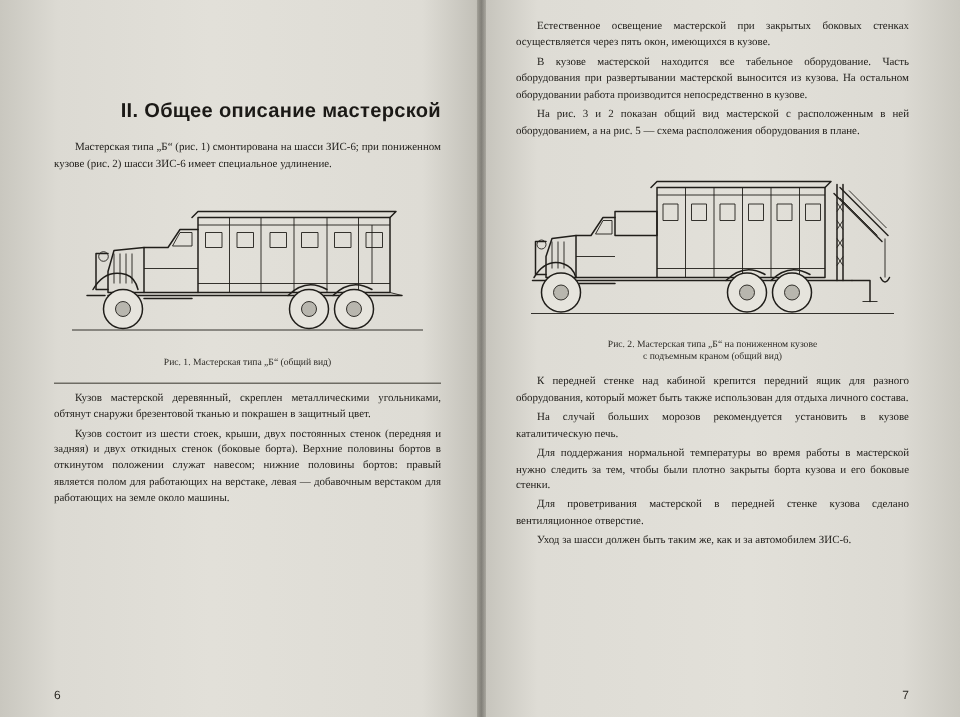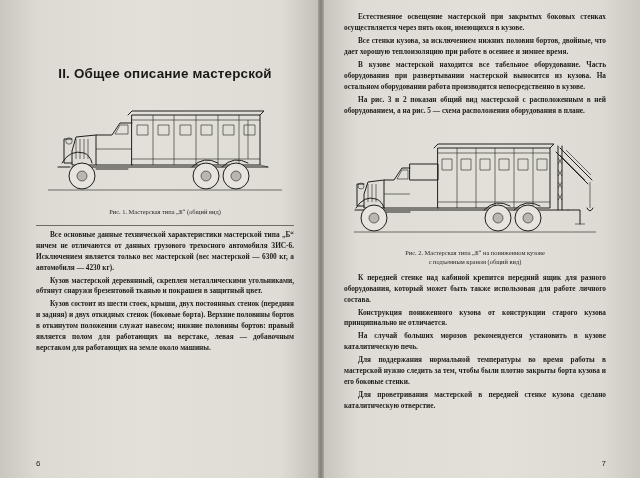--- a/index.html
+++ b/index.html
@@ -22,24 +22,24 @@
     position:absolute;top:12px;
     font-size:7.3px;line-height:1.5;color:#23211d;
     text-align:justify;
   }
   .left{left:36px;width:258px;}
   .right{left:344px;width:262px;}
 
   h1.section{
     font-family:"Liberation Sans", sans-serif;
     font-size:13.4px;font-weight:bold;color:#1b1916;
-    text-align:center;margin:0 0 9px 0;letter-spacing:.2px;
+    text-align:right;margin:0 0 9px 0;letter-spacing:.2px;
   }
   .gap-top{height:52px;}
-  p{margin:0 0 2px 0;text-indent:14px;font-weight:bold;}
+  p{margin:0 0 2px 0;text-indent:14px;}
 
   .figbox{margin:8px 0 2px 0;}
   .figcap{
     text-align:center;font-size:6.4px;line-height:1.35;
     margin:3px 0 6px 0;color:#2a2823;
   }
   .rule{
     border:0;border-top:1px solid #6e6c64;
     margin:8px 0 4px 0;width:100%;
   }
@@ -61,20 +61,21 @@
 
 <div class="page">
 
   <div class="spine"></div>
 
   <div class="col left">
     <div class="gap-top"></div>
 
     <h1 class="section">II. Общее описание мастерской</h1>
 
+    <p>Мастерская типа „Б“ (рис. 1) смонтирована на шасси ЗИС-6; при пониженном кузове (рис. 2) шасси ЗИС-6 имеет специальное удлинение.</p>
 
     <div class="figbox">
       <svg width="258" height="112" viewBox="0 0 258 112">
 
         <line class="drt" x1="12" y1="97" x2="246" y2="97"></line>
 
         <path class="dr" d="M96 22 L224 22 L224 72 L96 72 Z"></path>
         <path class="drt" d="M96 27 L224 27"></path>
         <path class="drt" d="M96 66 L224 66"></path>
 
@@ -114,30 +115,28 @@
 
         <path class="dr" d="M60 76 L92 76"></path>
 
         <circle class="drt" cx="33" cy="48" r="3.2"></circle>
       </svg>
       <div class="figcap">Рис. 1. Мастерская типа „Б“ (общий вид)</div>
     </div>
 
     <hr class="rule">
 
-    <p>Все основные данные технической характеристики мастерской типа „Б“ ничем не отличаются от данных грузового трехосного автомобиля ЗИС-6. Исключением является только вес мастерской (вес мастерской — 6300 кг, а автомобиля — 4230 кг).</p>
     <p>Кузов мастерской деревянный, скреплен металлическими угольниками, обтянут снаружи брезентовой тканью и покрашен в защитный цвет.</p>
     <p>Кузов состоит из шести стоек, крыши, двух постоянных стенок (передняя и задняя) и двух откидных стенок (боковые борта). Верхние половины бортов в откинутом положении служат навесом; нижние половины бортов: правый является полом для работающих на верстаке, левая — добавочным верстаком для работающих на земле около машины.</p>
   </div>
 
   <div class="folio folio-l">6</div>
 
   <div class="col right">
     <p>Естественное освещение мастерской при закрытых боковых стенках осуществляется через пять окон, имеющихся в кузове.</p>
-    <p>Все стенки кузова, за исключением нижних половин бортов, двойные, что дает хорошую теплоизоляцию при работе в осеннее и зимнее время.</p>
     <p>В кузове мастерской находится все табельное оборудование. Часть оборудования при развертывании мастерской выносится из кузова. На остальном оборудовании работа производится непосредственно в кузове.</p>
     <p>На рис. 3 и 2 показан общий вид мастерской с расположенным в ней оборудованием, а на рис. 5 — схема расположения оборудования в плане.</p>
 
     <div class="figbox">
       <svg width="262" height="122" viewBox="0 0 262 122">
 
         <line class="drt" x1="10" y1="108" x2="252" y2="108"></line>
 
         <path class="dr" d="M66 40 L94 40 L94 56 L66 56 Z"></path>
 
@@ -185,22 +184,22 @@
 
         <path class="dr" d="M42 88 L66 88"></path>
         <circle class="drt" cx="17" cy="62" r="3"></circle>
       </svg>
       <div class="figcap">
         <span>Рис. 2. Мастерская типа „Б“ на пониженном кузове</span><br>
         <span>с подъемным краном (общий вид)</span>
       </div>
     </div>
 
-    <p>К передней стенке над кабиной крепится передний ящик для разного оборудования, который может быть также использован для работе личного состава.</p>
-    <p>Конструкция пониженного кузова от конструкции старого кузова принципиально не отличается.</p>
+    <p>К передней стенке над кабиной крепится передний ящик для разного оборудования, который может быть также использован для отдыха личного состава.</p>
     <p>На случай больших морозов рекомендуется установить в кузове каталитическую печь.</p>
     <p>Для поддержания нормальной температуры во время работы в мастерской нужно следить за тем, чтобы были плотно закрыты борта кузова и его боковые стенки.</p>
-    <p>Для проветривания мастерской в передней стенке кузова сделано каталитическую отверстие.</p>
+    <p>Для проветривания мастерской в передней стенке кузова сделано вентиляционное отверстие.</p>
+    <p>Уход за шасси должен быть таким же, как и за автомобилем ЗИС-6.</p>
   </div>
 
   <div class="folio folio-r">7</div>
 
 </div>
 
 </body></html>

